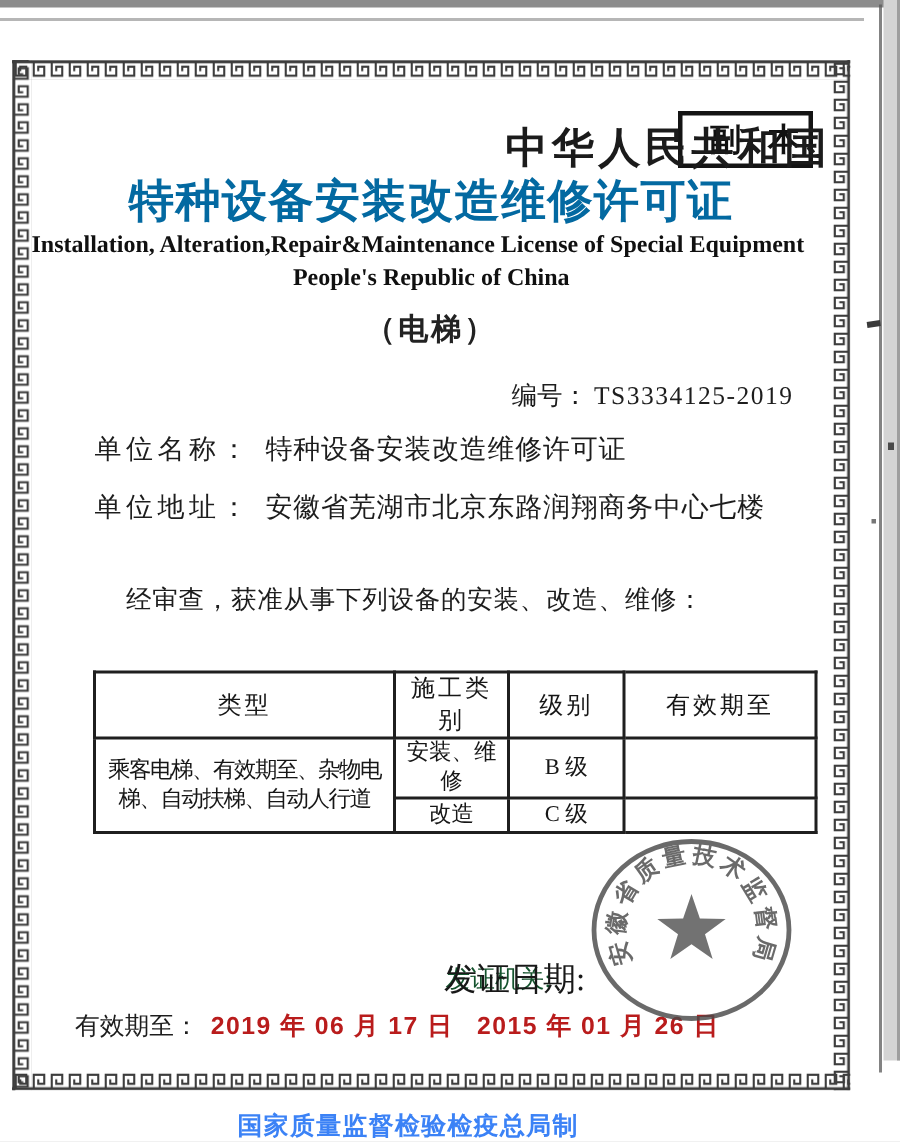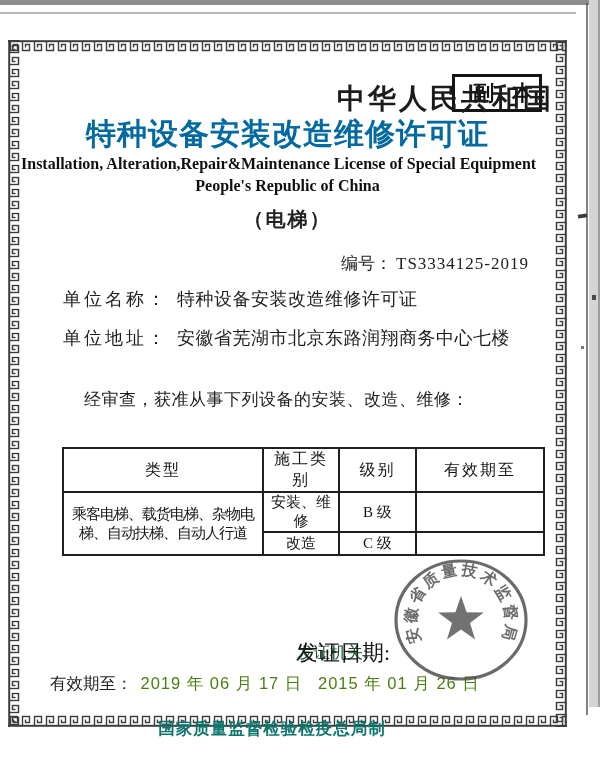--- a/index.html
+++ b/index.html
@@ -55,25 +55,25 @@
     font-weight:normal;color:#161616;overflow:hidden;}
   .eq-table th{height:36px;font-size:16px;letter-spacing:2px;}
   .eq-table td{height:21px;font-size:15px;line-height:19px;}
   .eq-type{letter-spacing:-1px;}
 
   
   .line-approve{left:50px;top:641px;font-size:16.5px;}
   .line-issue-a{left:297px;top:642px;font-size:16.5px;color:#14532d;}
   .line-issue-b{left:296px;top:638px;font-size:22px;color:#181818;}
   .line-valid{left:50px;top:673px;font-size:16.5px;}
-  .date-val{font-family:"Liberation Sans","DejaVu Sans",sans-serif;font-weight:400;font-size:16.5px;letter-spacing:1px;color:#4d7c0f;}
+  .date-val{font-family:"Liberation Sans","DejaVu Sans",sans-serif;font-weight:700;font-size:16.5px;letter-spacing:1px;color:#b91c1c;}
   .line-valid .date-val{margin-left:8px;}
   .issue-date{left:318px;top:673px;}
-  .bottom-note{left:21px;top:718px;width:502px;text-align:center;
-    font-size:16.5px;font-weight:bold;letter-spacing:1px;color:#0f766e;}
+  .bottom-note{left:21px;top:740px;width:502px;text-align:center;
+    font-size:16.5px;font-weight:bold;letter-spacing:1px;color:#3b82f6;}
 
   
   .seal{left:390px;top:556px;opacity:.82;}
 </style>
 </head>
 <body>
 
 <div class="page">
 
   <div class="abs scan-top-band"></div>
@@ -162,21 +162,21 @@
     <thead>
       <tr>
         <th>类型</th>
         <th>施工类别</th>
         <th>级别</th>
         <th>有效期至</th>
       </tr>
     </thead>
     <tbody>
       <tr>
-        <td rowspan="2" class="eq-type">乘客电梯、载货电梯、杂物电梯、自动扶梯、自动人行道</td>
+        <td rowspan="2" class="eq-type">乘客电梯、有效期至、杂物电梯、自动扶梯、自动人行道</td>
         <td>安装、维修</td>
         <td>B 级</td>
         <td></td>
       </tr>
       <tr>
         <td>改造</td>
         <td>C 级</td>
         <td></td>
       </tr>
     </tbody>

